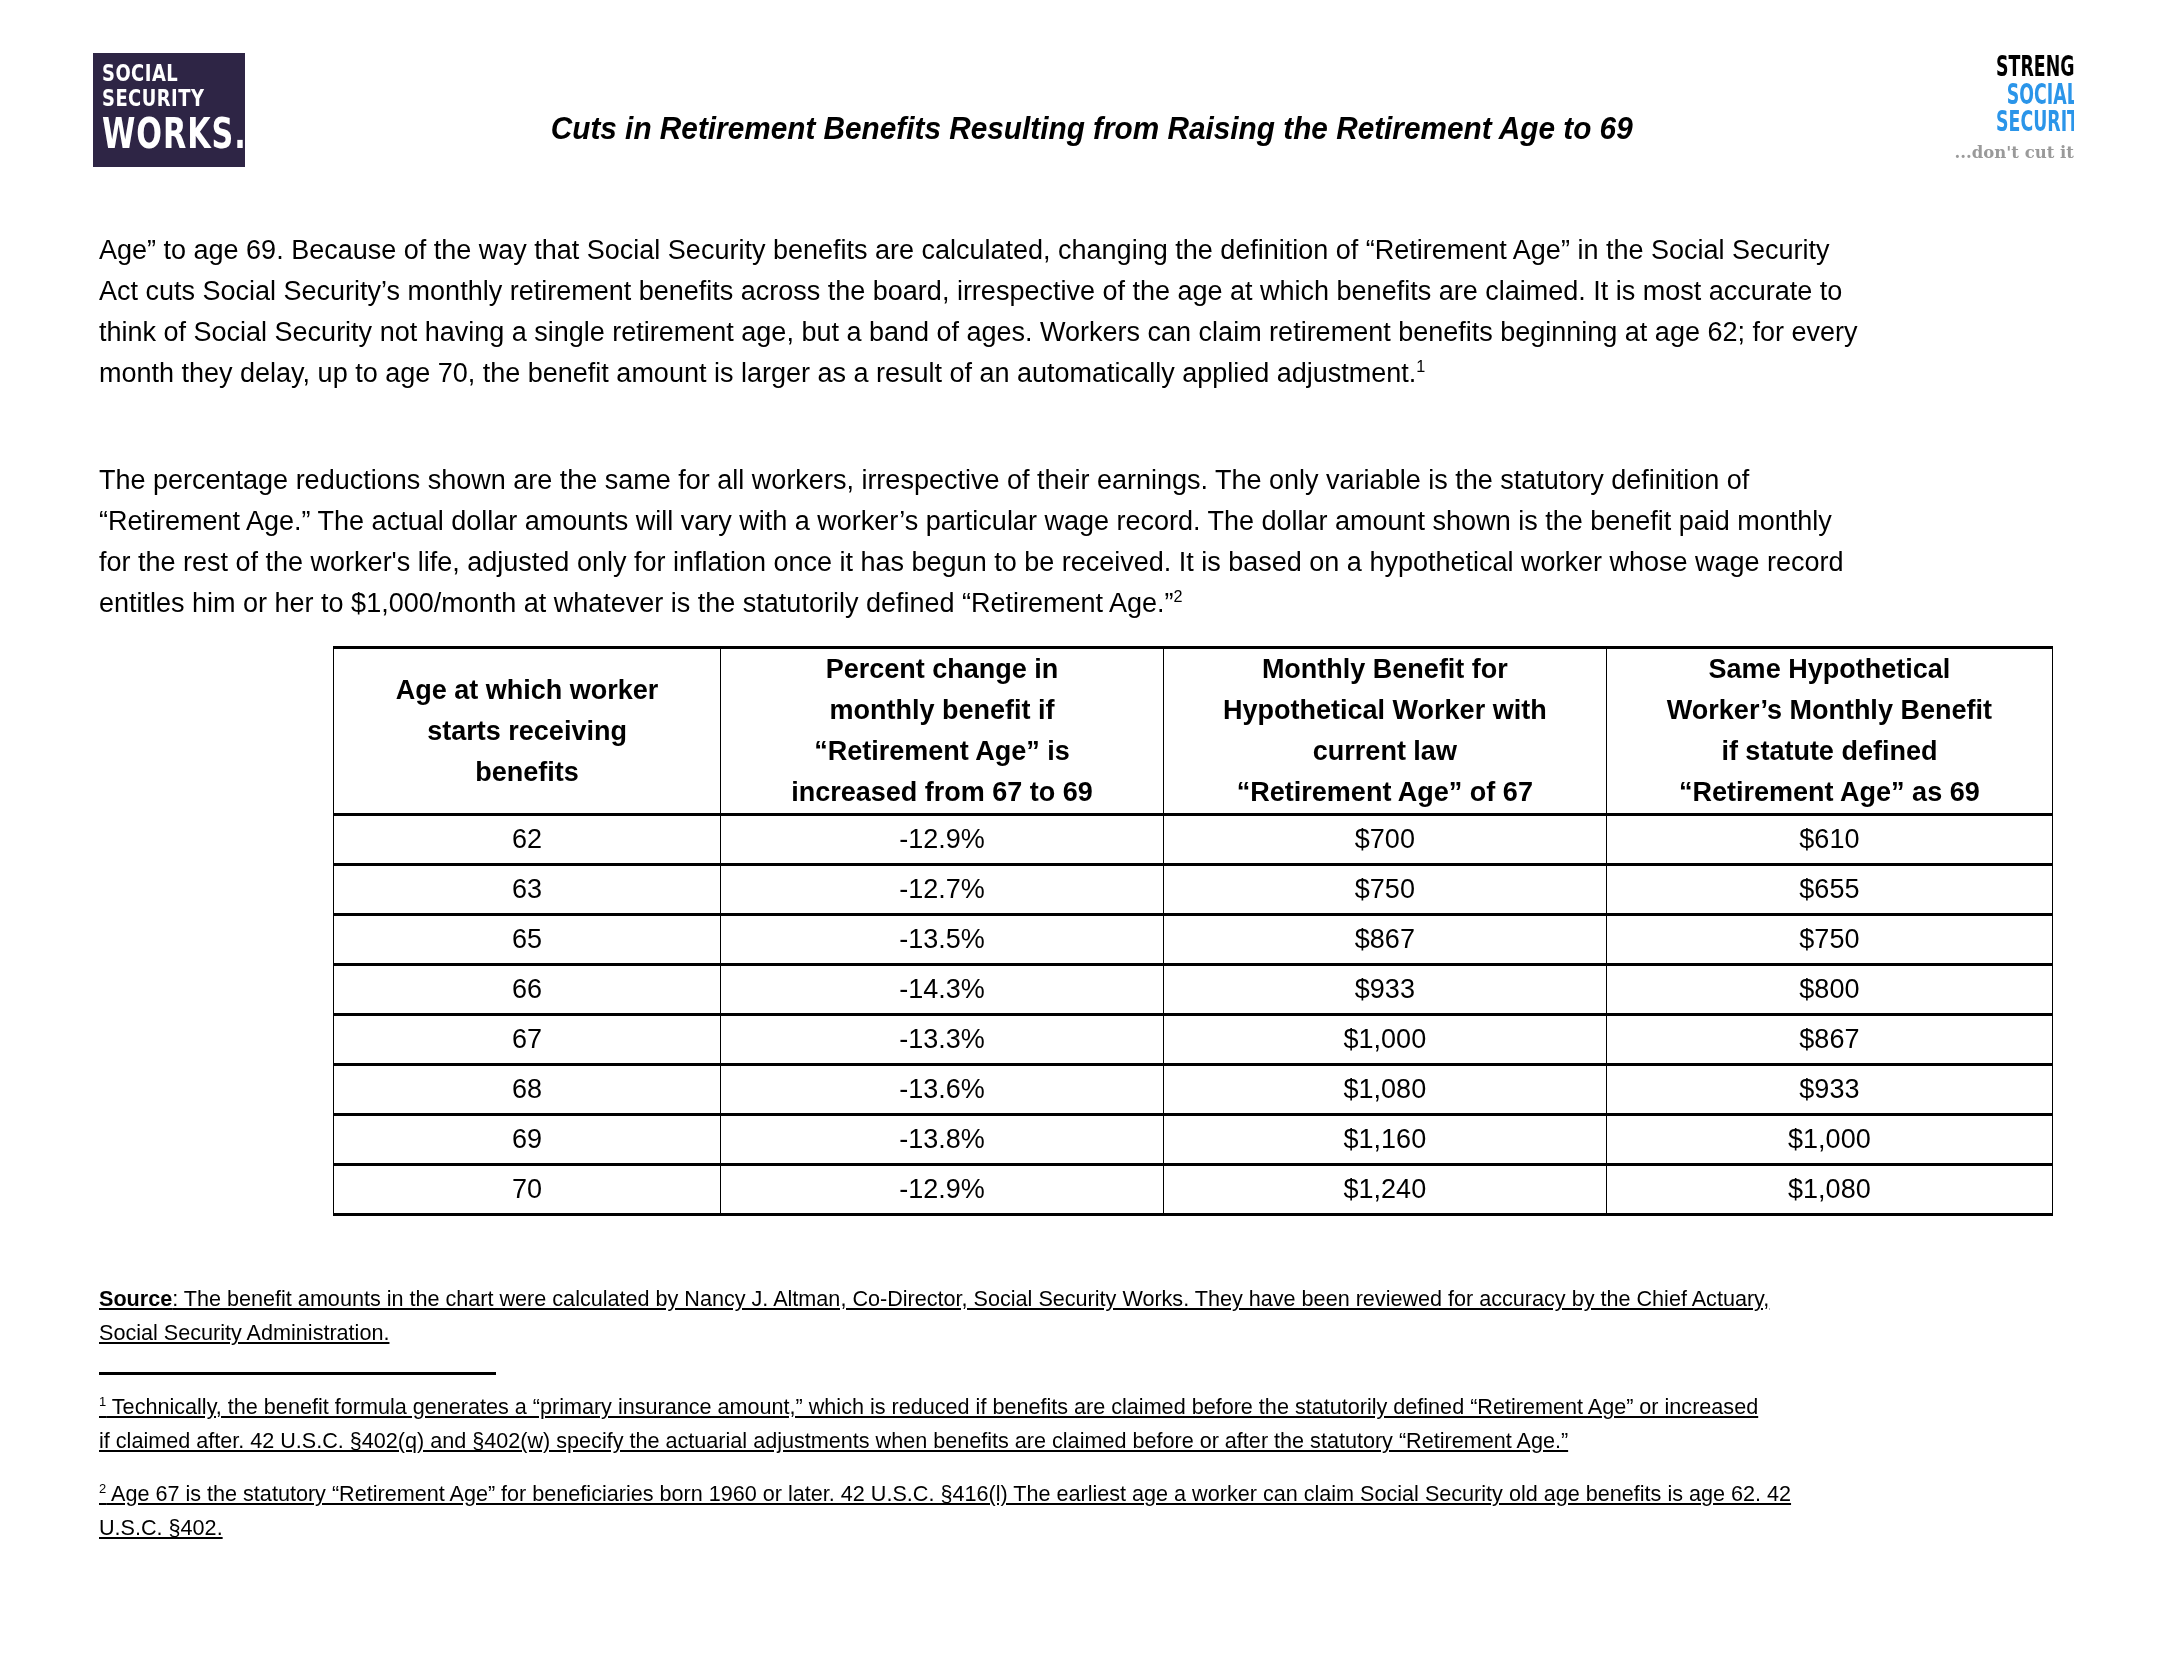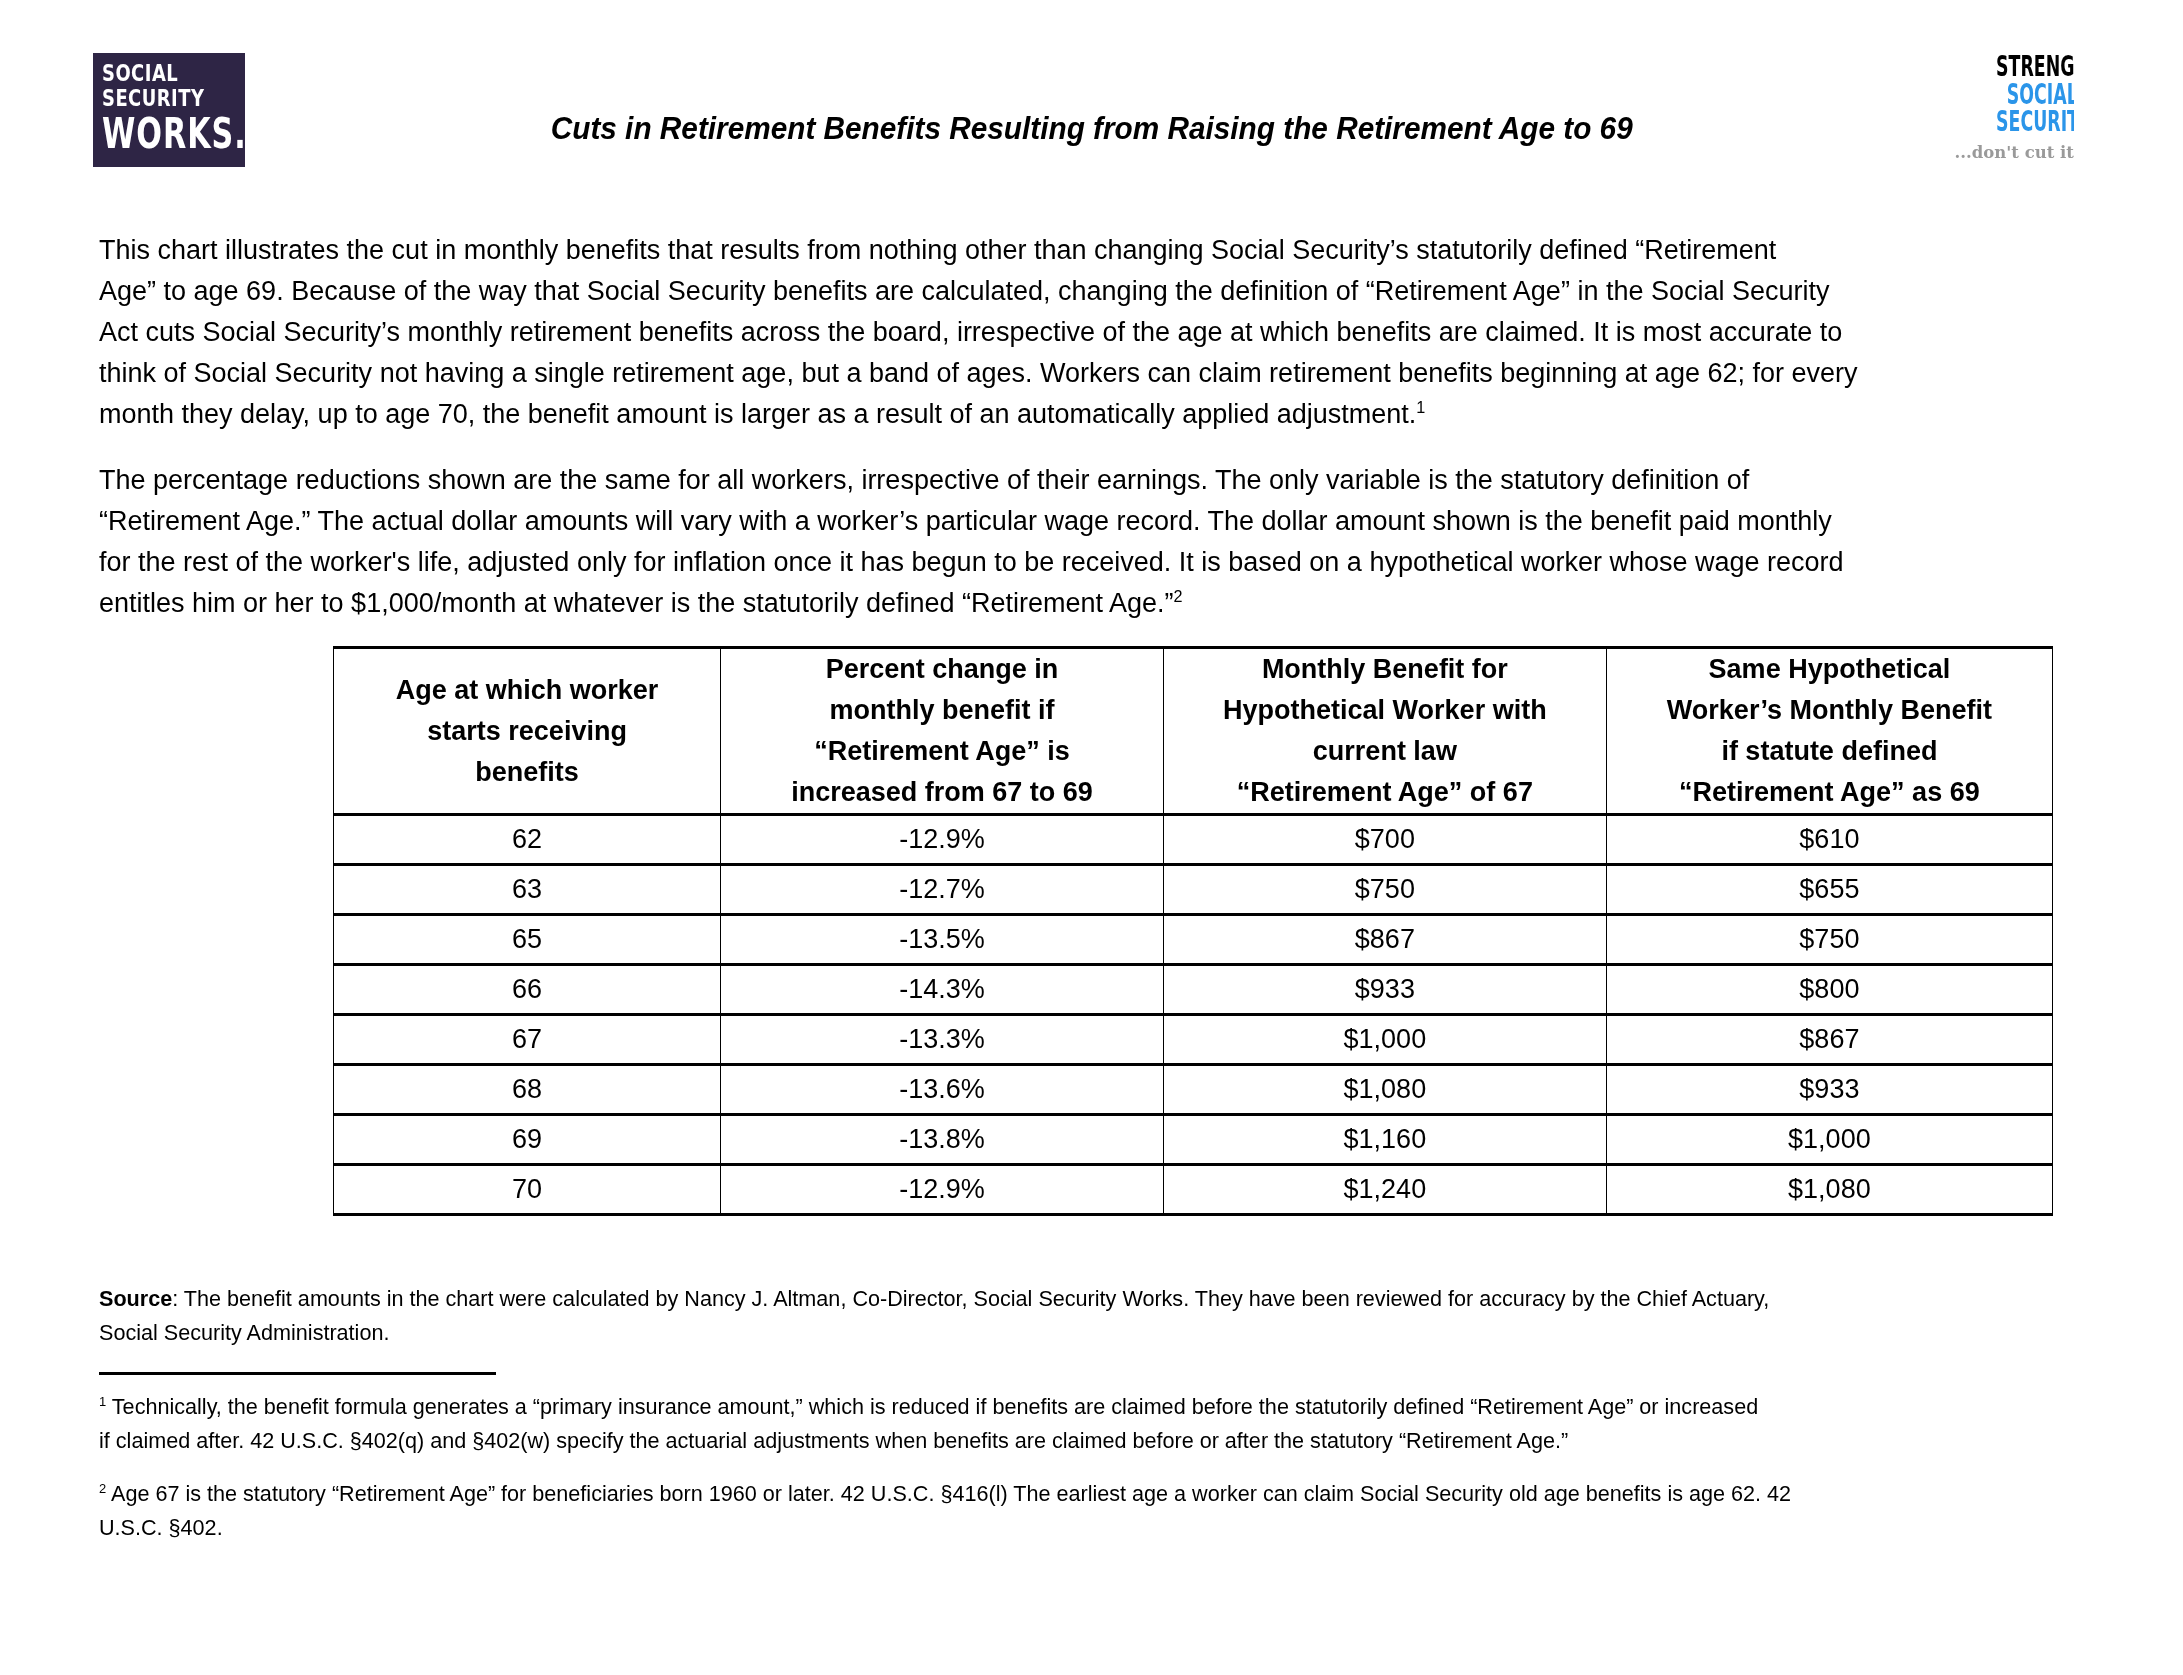--- a/index.html
+++ b/index.html
@@ -19,21 +19,21 @@
   .para sup, .foot sup { font-size: 60%; line-height: 0; vertical-align: super; }
   .p1 { top: 230px; }
   .p2 { top: 460px; }
   table.data { position: absolute; left: 333px; top: 646px; width: 1720px; border-collapse: collapse; font-size: 27px; }
   table.data th, table.data td { border: 1.9px solid #000; text-align: center; padding: 0; }
   table.data th { height: 159px; font-weight: bold; line-height: 41px; border-bottom-width: 3.8px; border-top-width: 3.8px; }
   table.data td { height: 47px; line-height: 47px; }
   table.data tr.r td { border-bottom-width: 3.2px; }
   table.data col.c1 { width: 341px; } table.data col.c2 { width: 390px; } table.data col.c3 { width: 390px; } table.data col.c4 { width: 393px; }
   .foot { left: 99px; width: 1977px; overflow: hidden; font-size: 21.6px; line-height: 34px; }
-  .foot .ln { display: block; white-space: nowrap; }
+  .foot .ln { display: block; white-space: nowrap; text-decoration: underline; }
   .src { top: 1282px; }
   .sep { left: 99px; top: 1372px; width: 397px; height: 2.5px; background: #000; }
   .fn1 { top: 1390px; }
   .fn2 { top: 1477px; }
 </style>
 </head>
 <body>
 
 <div class="abs logo-ssw">
   <span class="l1">SOCIAL</span>
@@ -46,21 +46,20 @@
   <span class="s2">SOCIAL</span>
   <span class="s3">SECURITY</span>
   <span class="s4">...don't cut it</span>
 </div>
 
 <div class="abs title">
   <span>Cuts in Retirement Benefits Resulting from Raising the Retirement Age to 69</span>
 </div>
 
 <div class="abs para p1">
-  <span class="ln">This chart illustrates the cut in monthly benefits that results from nothing other than changing Social Security’s statutorily defined “Retirement</span>
   <span class="ln">Age” to age 69.  Because of the way that Social Security benefits are calculated, changing the definition of “Retirement Age” in the Social Security</span>
   <span class="ln">Act cuts Social Security’s monthly retirement benefits across the board, irrespective of the age at which benefits are claimed. It is most accurate to</span>
   <span class="ln">think of Social Security not having a single retirement age, but a band of ages. Workers can claim retirement benefits beginning at age 62; for every</span>
   <span class="ln"><span>month they delay, up to age 70, the benefit amount is larger as a result of an automatically applied adjustment.</span><sup>1</sup></span>
 </div>
 
 <div class="abs para p2">
   <span class="ln">The percentage reductions shown are the same for all workers, irrespective of their earnings. The only variable is the statutory definition of</span>
   <span class="ln">“Retirement Age.” The actual dollar amounts will vary with a worker’s particular wage record. The dollar amount shown is the benefit paid monthly</span>
   <span class="ln">for the rest of the worker's life, adjusted only for inflation once it has begun to be received. It is based on a hypothetical worker whose wage record</span>

